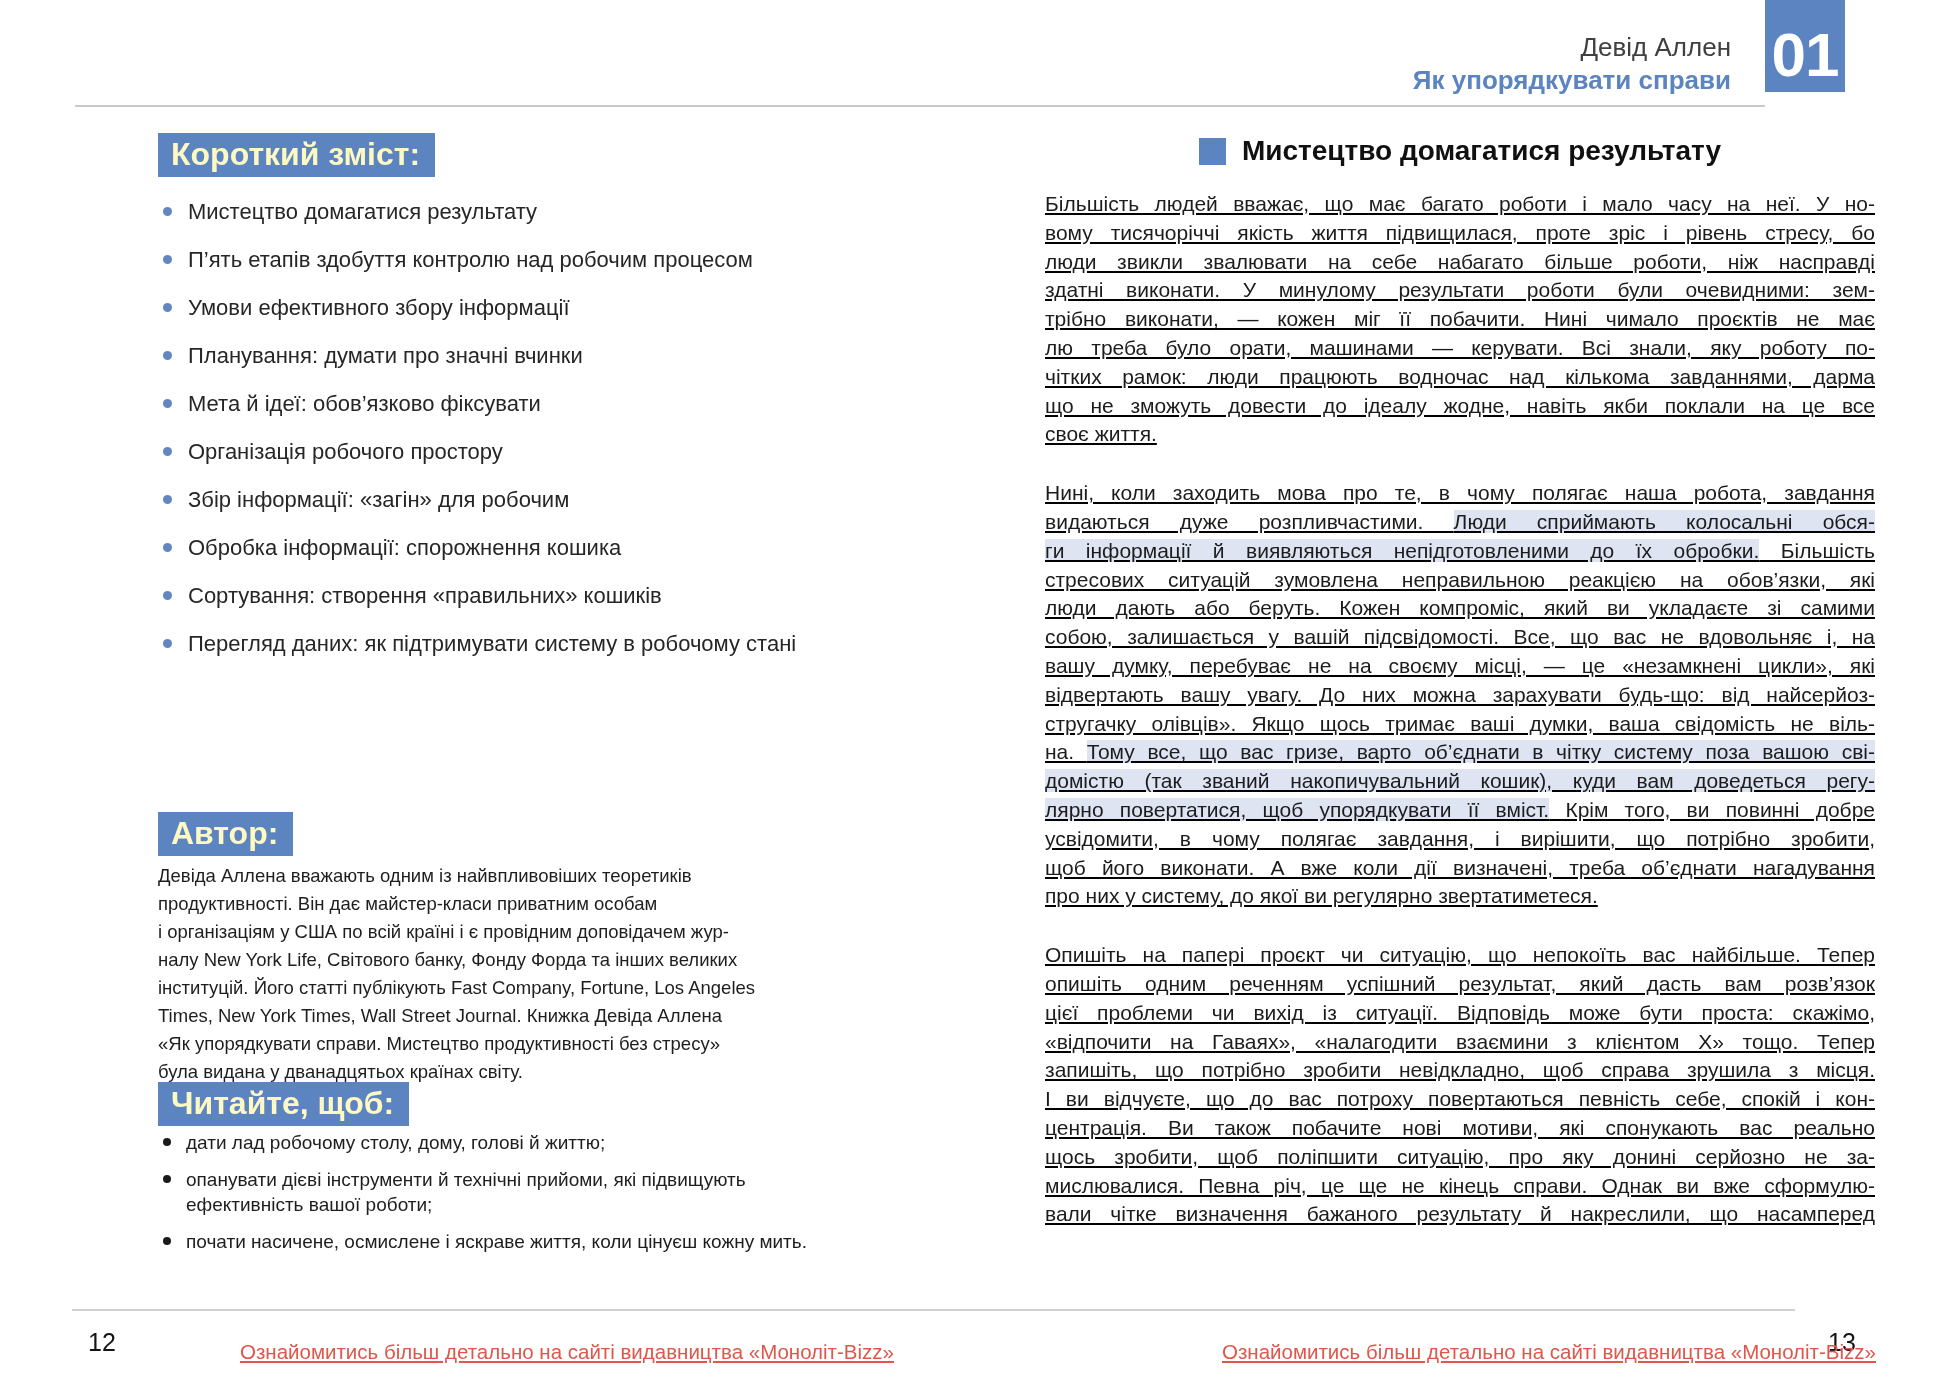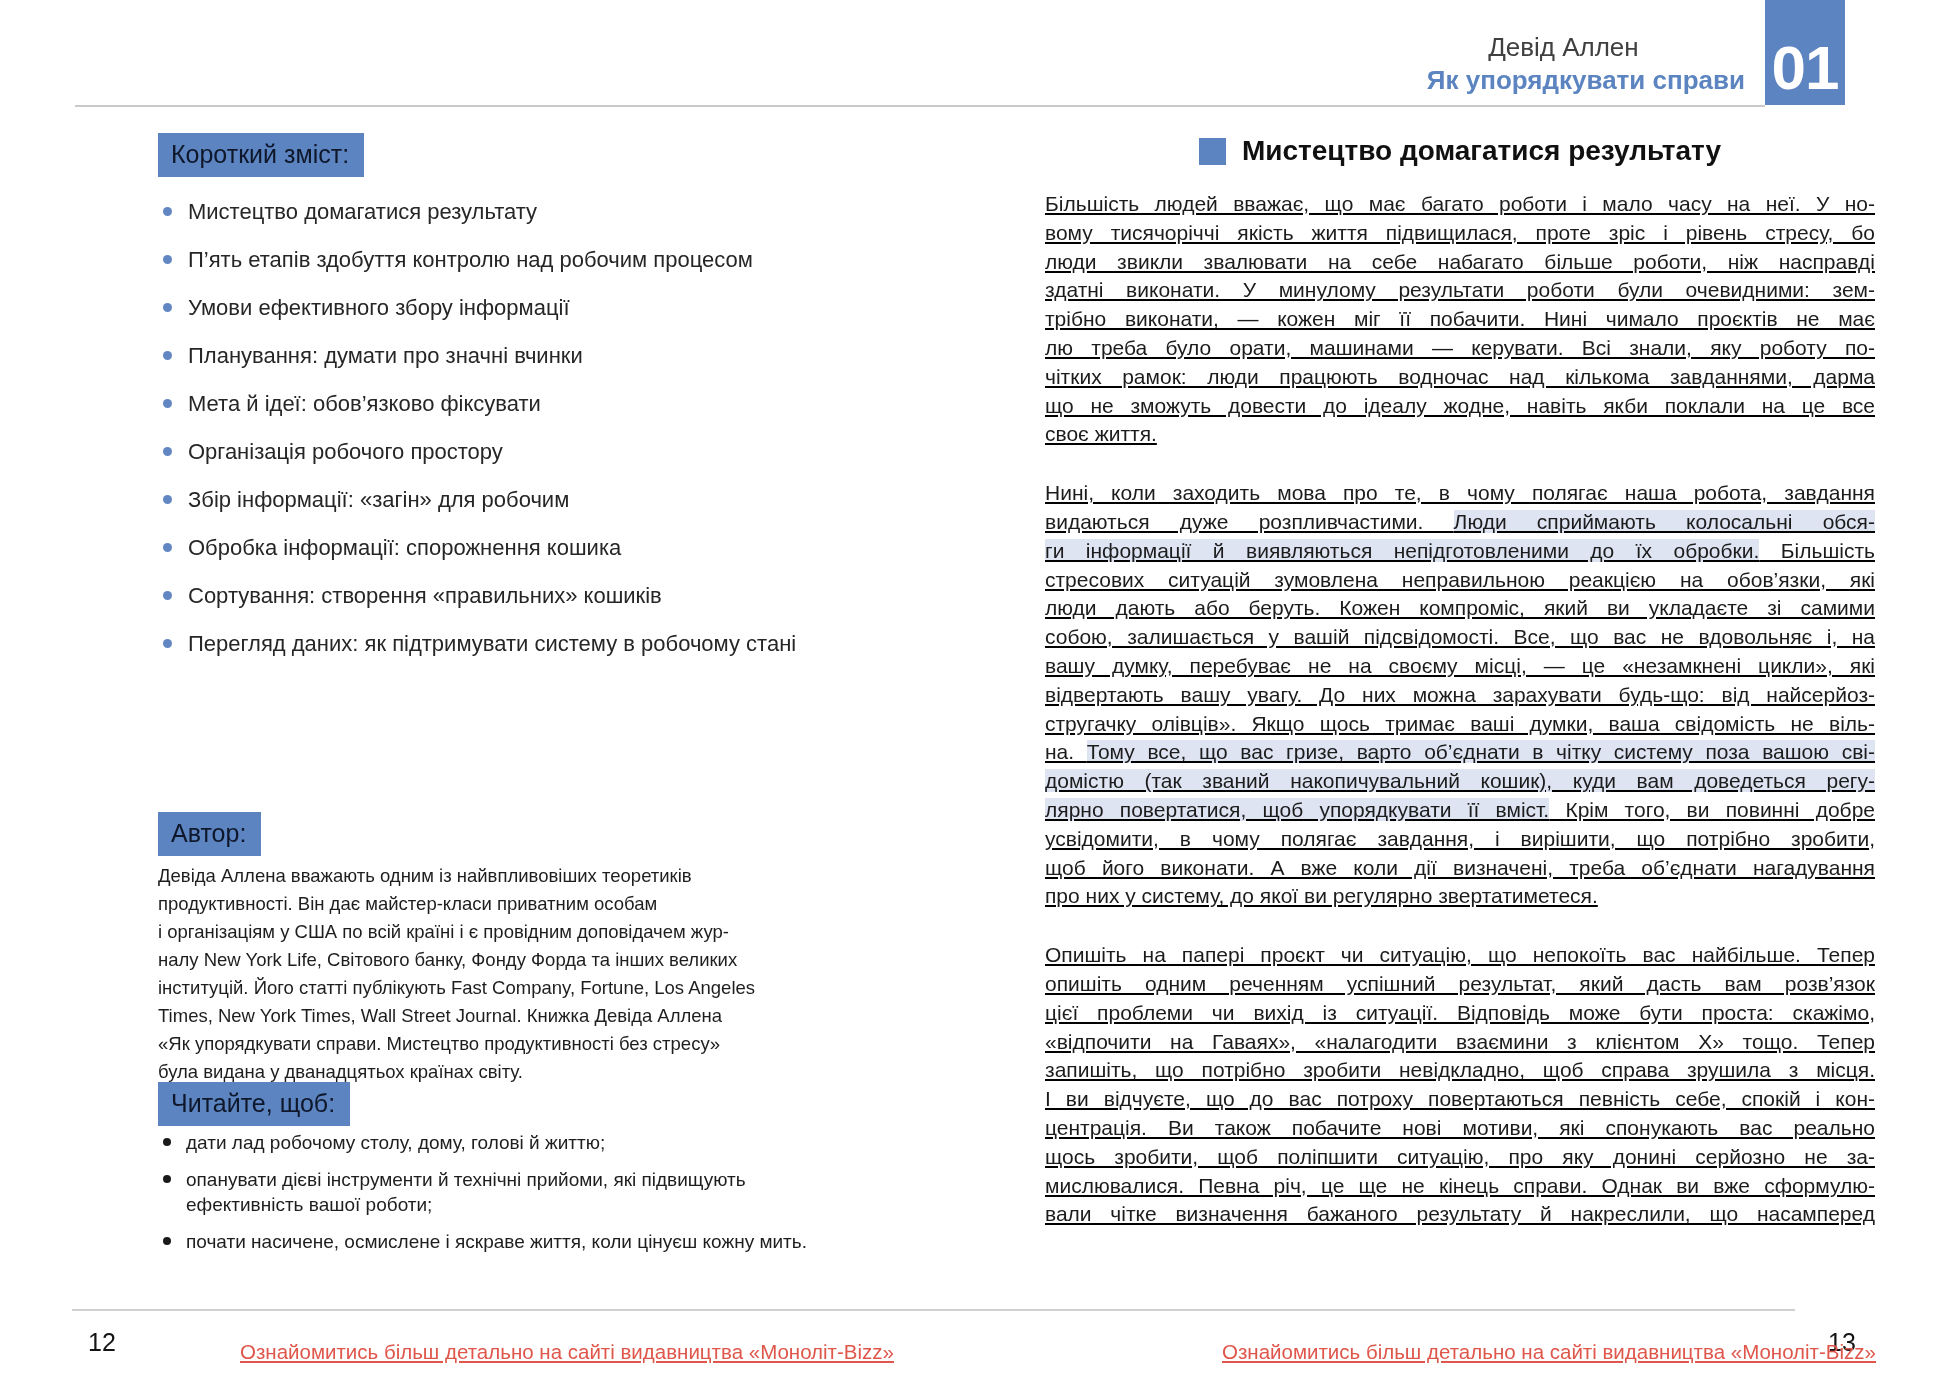--- a/index.html
+++ b/index.html
@@ -6,32 +6,32 @@
   html,body { background:#ffffff; }
   body { font-family:"Liberation Sans","DejaVu Sans",sans-serif; }
   #page {
     position:relative; width:1938px; height:1388px; background:#fff; overflow:hidden;
     --accent:#5b84c1; --hl:#dfe4f3; --link:#df564b;
   }
 
   
   .header-rule { position:absolute; left:75px; top:105px; width:1690px; height:2px; background:#c9c9c9; }
   .chapter-badge {
-    position:absolute; left:1765px; top:0; width:80px; height:105px; background:var(--accent);
+    position:absolute; left:1765px; top:0; width:80px; height:92px; background:var(--accent);
     display:flex; align-items:flex-end; justify-content:center; padding-bottom:6px;
   }
   .chapter-badge span { color:#fff; font-weight:700; font-size:62px; line-height:1; letter-spacing:-1px; }
-  .header-meta { position:absolute; top:32px; right:193px; text-align:center; }
+  .header-meta { position:absolute; top:32px; right:207px; text-align:right; }
   .header-author { font-size:26px; color:#404040; line-height:30px; }
   .header-title { font-size:26px; font-weight:700; color:var(--accent); line-height:30px; margin-top:3px;margin-left:45px; }
 
   
   .box-label {
-    display:inline-block; background:var(--accent); color:#0f172a; font-weight:400;
-    font-size:25px; line-height:25px; padding:9px 15px 10px 13px;
+    display:inline-block; background:var(--accent); color:#fef9c3; font-weight:700;
+    font-size:32px; line-height:25px; padding:9px 15px 10px 13px;
   }
 
   
   .summary-box { position:absolute; left:158px; top:133px; }
   .summary-list { position:absolute; left:158px; top:199px; width:680px; }
   .sum-item { position:relative; padding-left:30px; font-size:22px; line-height:26px; color:#262626; margin-bottom:22px; }
   .dot { position:absolute; border-radius:50%; }
   .dot.blue { left:5px; top:8px; width:9px; height:9px; background:#6286c2; }
   .dot.black { left:5px; top:8px; width:8px; height:8px; background:#1a1a1a; }
 

